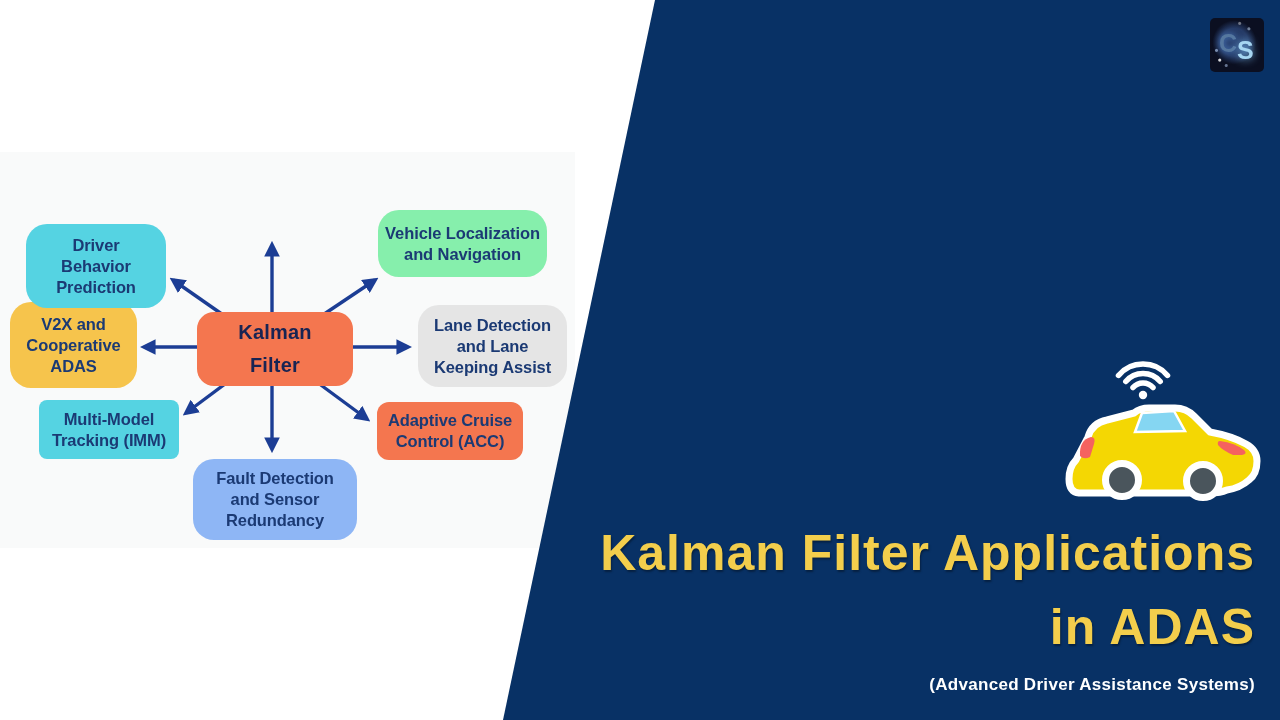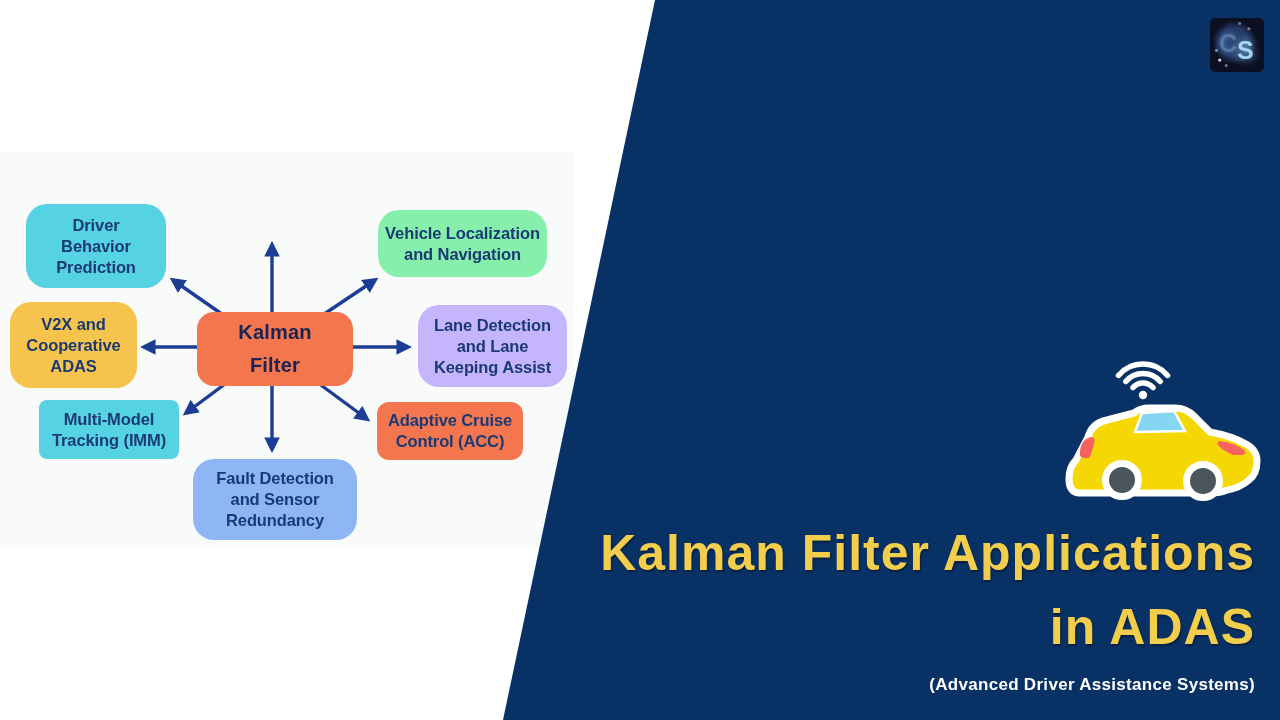--- a/index.html
+++ b/index.html
@@ -112,21 +112,21 @@
         <line x1="272" y1="349" x2="173" y2="280" marker-end="url(#ah)"></line>
       </g>
     </svg>
 
 
     <div class="node" style="left: 378px; top: 210px; width: 169px; height: 67px; background: #86efac; color: rgb(27, 58, 116);">
       <span class="node-label">Vehicle Localization
 and Navigation</span>
     </div>
 
-    <div class="node" style="left: 418px; top: 305px; width: 149px; height: 82px; background: #c4b5fd; color: rgb(27, 58, 116);">
+    <div class="node" style="left: 418px; top: 305px; width: 149px; height: 82px; background: #e5e5e5; color: rgb(27, 58, 116);">
       <span class="node-label">Lane Detection
 and Lane
 Keeping Assist</span>
     </div>
 
     <div class="node" style="left: 377px; top: 402px; width: 146px; height: 58px; border-radius: 12px; background: rgb(244, 118, 79); color: rgb(27, 58, 116);">
       <span class="node-label">Adaptive Cruise
 Control (ACC)</span>
     </div>
 
@@ -140,21 +140,21 @@
       <span class="node-label">Multi-Model
 Tracking (IMM)</span>
     </div>
 
     <div class="node" style="left: 10px; top: 302px; width: 127px; height: 86px; background: rgb(246, 196, 76); color: rgb(27, 58, 116);">
       <span class="node-label">V2X and
 Cooperative
 ADAS</span>
     </div>
 
-    <div class="node" style="left: 26px; top: 204px; width: 140px; height: 84px; background: rgb(85, 211, 226); color: rgb(27, 58, 116);">
+    <div class="node" style="left: 26px; top: 224px; width: 140px; height: 84px; background: rgb(85, 211, 226); color: rgb(27, 58, 116);">
       <span class="node-label">Driver
 Behavior
 Prediction</span>
     </div>
 
     <div class="node center-node" style="left: 197px; top: 312px; width: 156px; height: 74px; background: rgb(244, 118, 79); color: rgb(24, 36, 83);">
       <span class="node-label">Kalman
 Filter</span>
     </div>
   </div>

